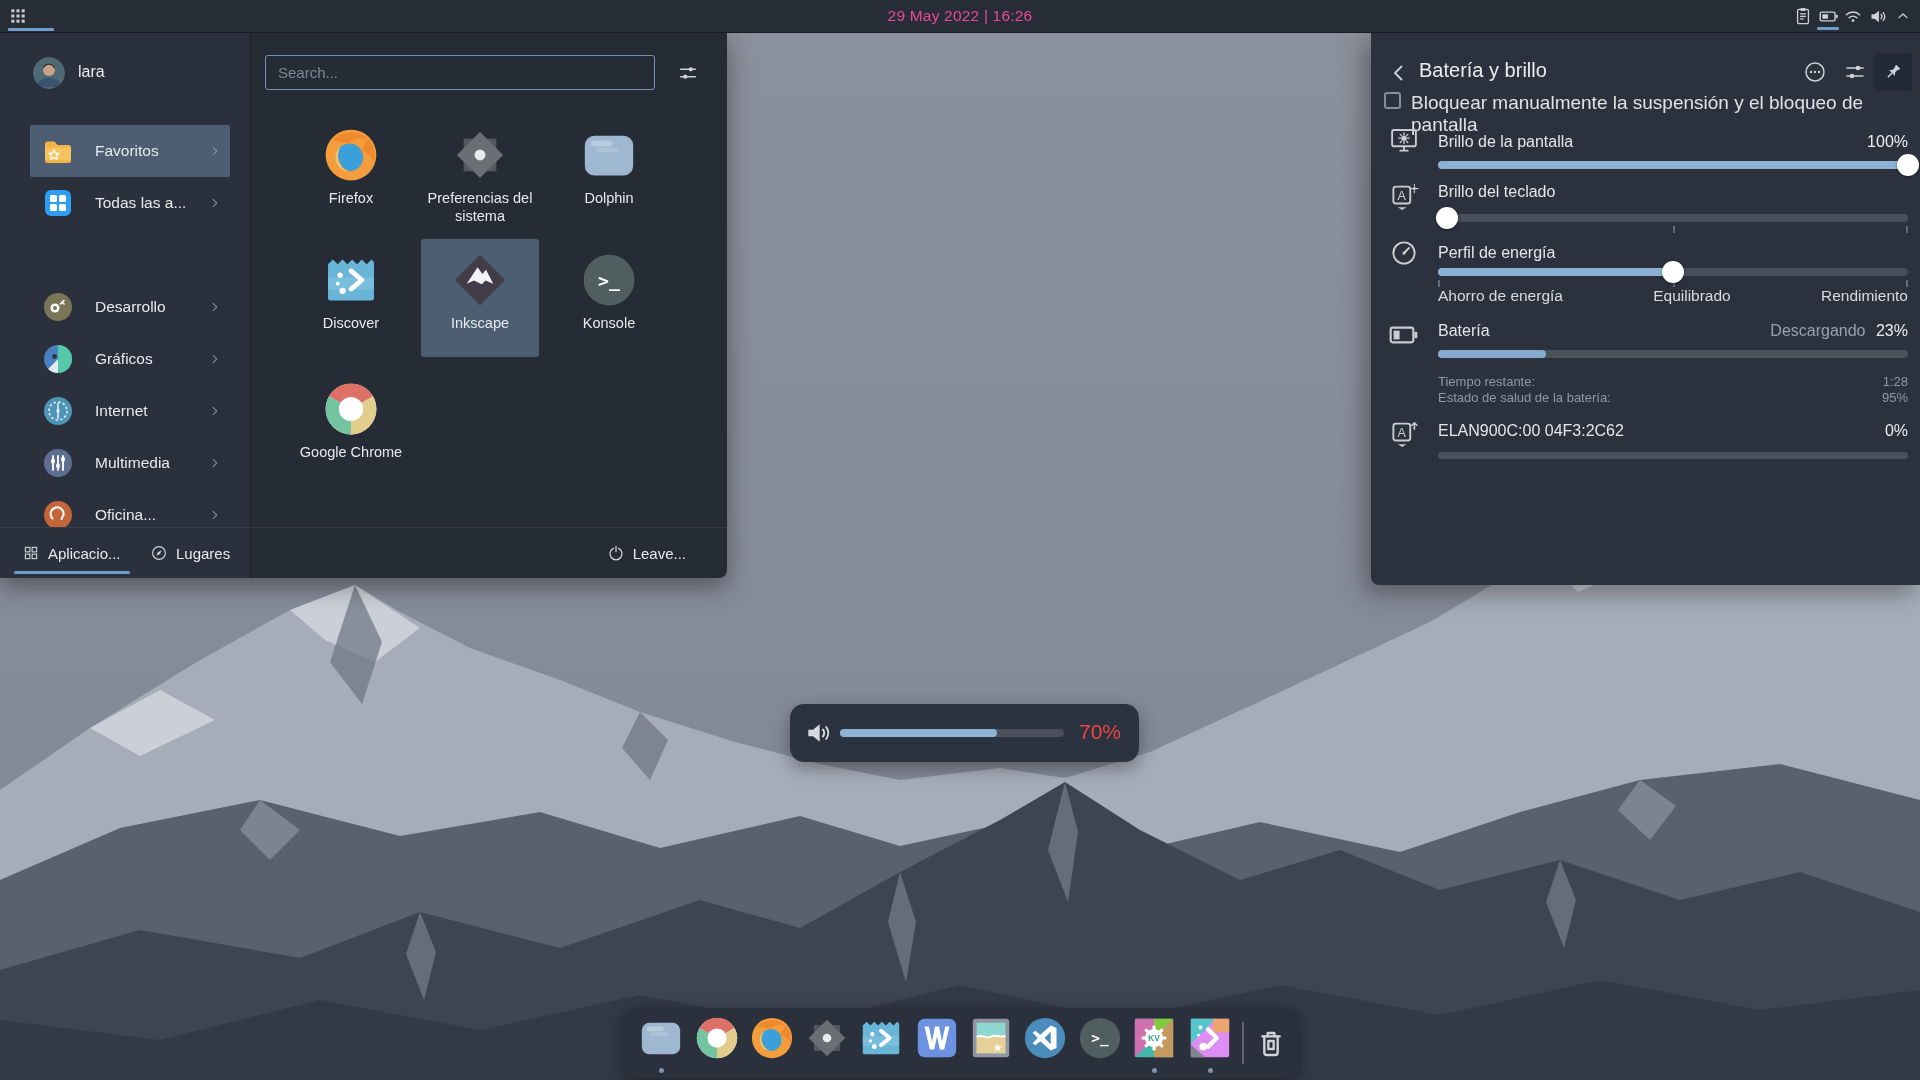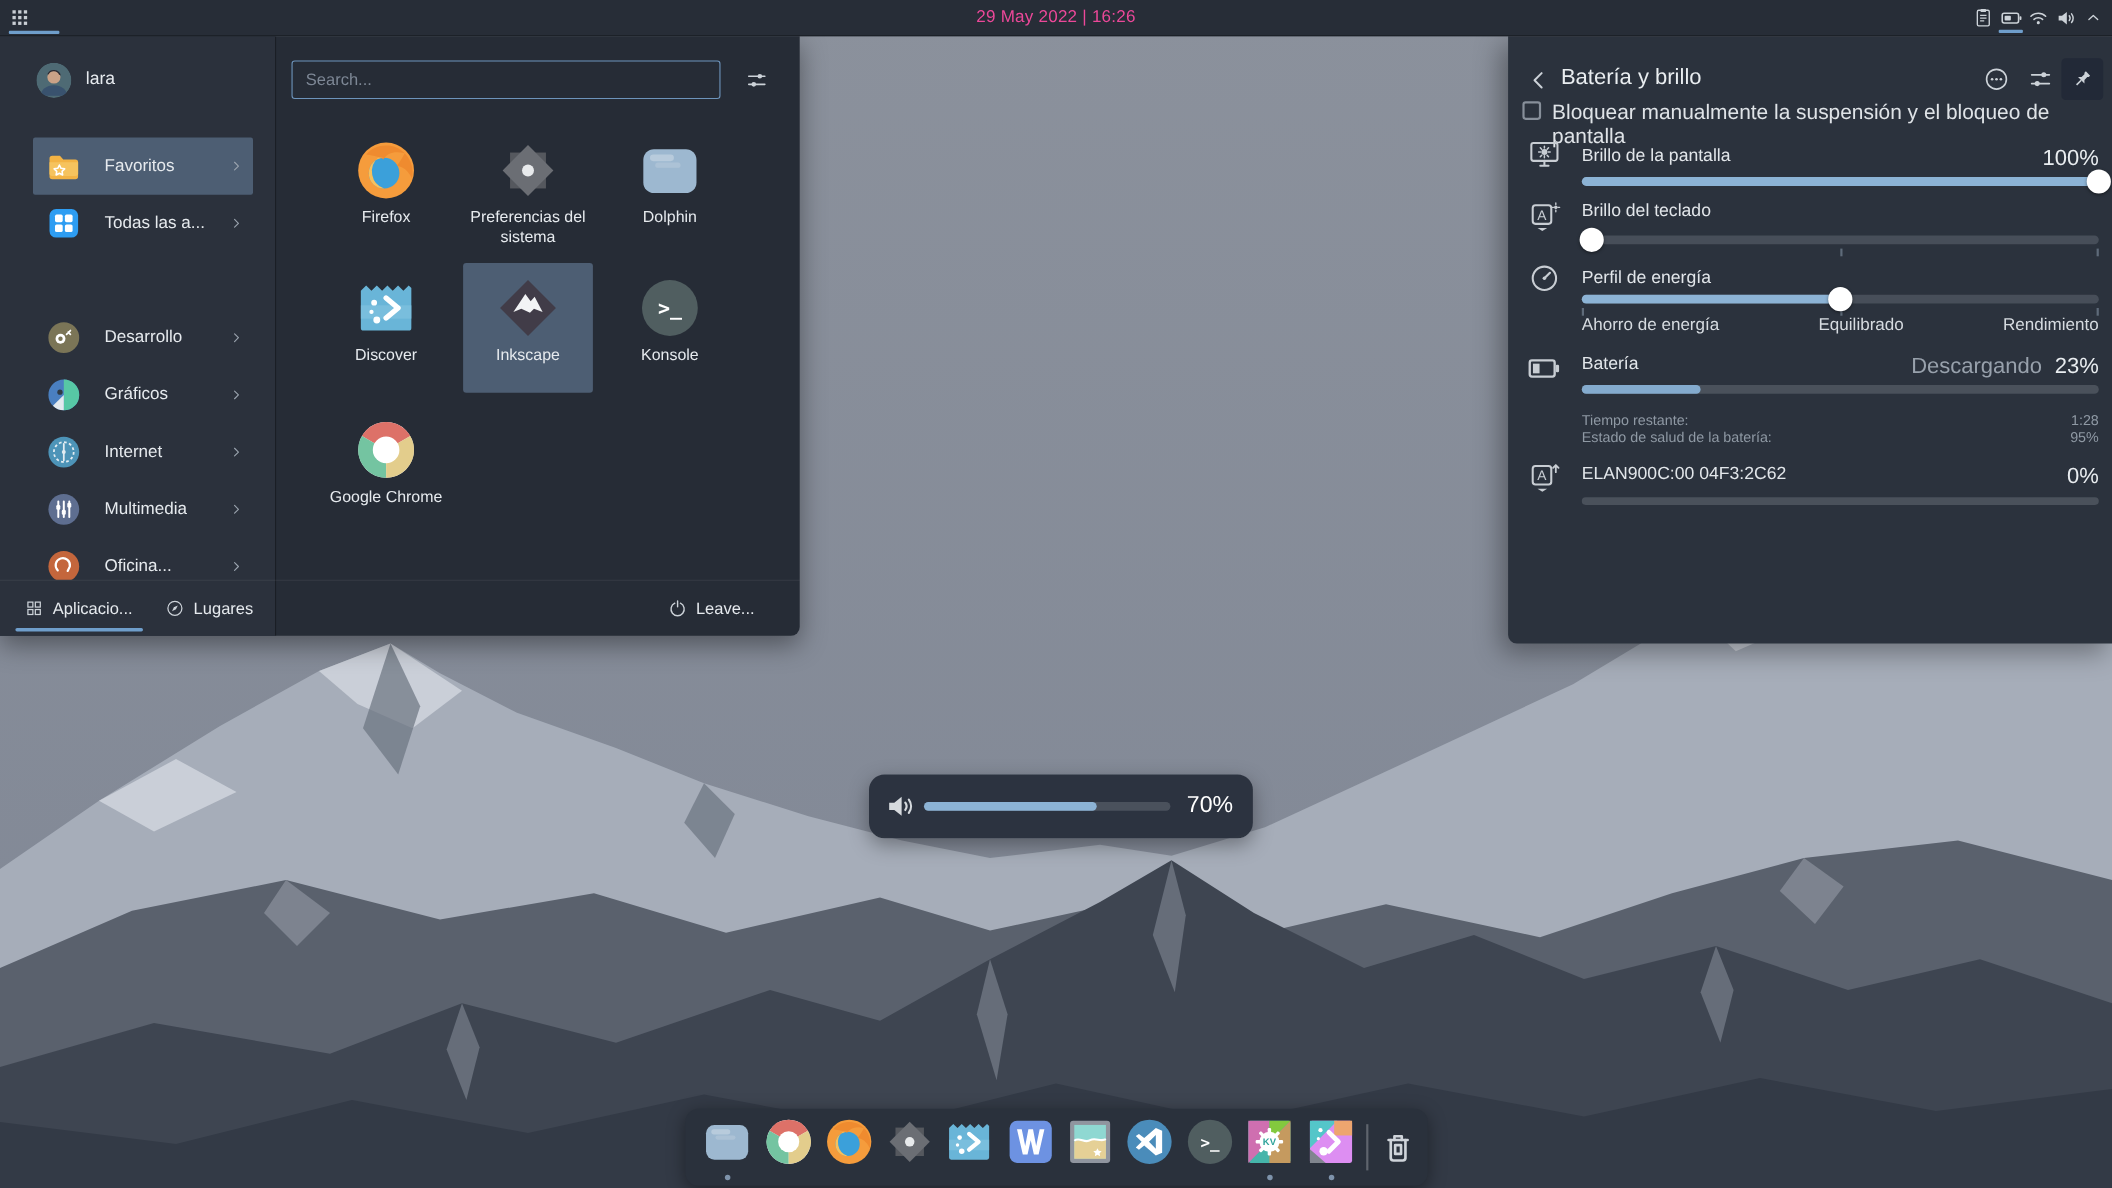--- a/index.html
+++ b/index.html
@@ -52,35 +52,35 @@
   #tab-apps-underline{position:absolute;left:14px;bottom:4px;width:116px;height:3px;background:var(--underline);border-radius:1.5px;}
   
   #bpanel{left:1371px;top:33px;width:549px;height:552px;background:var(--panel);z-index:20;
     border-radius:0 0 0 8px;box-shadow:-6px 8px 24px rgba(0,0,0,.35);color:var(--text);}
   .hbtn{position:absolute;width:32px;height:32px;display:flex;align-items:center;justify-content:center;color:var(--ink);cursor:pointer;border-radius:4px;}
   #pin-btn{width:38px;height:38px;background:#222937;}
   #bp-title{left:48px;top:26px;font-size:20px;color:#e9edf0;}
   #bp-back{left:12px;top:24px;}
   .row-ic{position:absolute;left:17px;width:32px;height:32px;color:#c8cdd3;display:flex;align-items:center;justify-content:center;}
   .bp-label{position:absolute;left:67px;font-size:16px;color:#e2e6ea;}
-  .bp-val{position:absolute;right:12px;font-size:20px;color:#e9edf0;}
+  .bp-val{position:absolute;right:12px;font-size:16px;color:#e9edf0;}
   .slider{position:absolute;left:67px;right:12px;height:8px;border-radius:4px;background:var(--track);}
   .slider .fill{position:absolute;left:0;top:0;height:8px;border-radius:4px;background:var(--accent);}
   .slider .handle{position:absolute;top:50%;width:22px;height:22px;border-radius:50%;background:#fff;
     transform:translate(-50%,-50%);box-shadow:0 1px 3px rgba(0,0,0,.45);cursor:grab;}
   .tick{position:absolute;width:2px;height:7px;background:#5f6b7a;}
   .chk{position:absolute;left:13px;top:59px;width:17px;height:17px;border:2px solid #878f9a;border-radius:3px;cursor:pointer;}
   .detail{position:absolute;font-size:13px;color:#8f99a4;}
   
   #osd{left:790px;top:704px;width:349px;height:58px;background:rgba(41,48,60,.96);border-radius:14px;z-index:15;
     box-shadow:0 6px 18px rgba(0,0,0,.35);}
   #osd .spk{left:13px;top:13px;width:32px;height:32px;color:#d6dade;}
   #osd .track{left:50px;top:25px;width:224px;height:8px;border-radius:4px;background:#4a515c;}
   #osd .fill{position:absolute;left:0;top:0;height:8px;border-radius:4px;background:var(--accent);}
-  #osd .val{right:18px;top:16px;font-size:21px;color:#ffffff;}
+  #osd .val{right:18px;top:16px;font-size:21px;color:#ef4444;}
   
   #dock{left:623px;top:1008px;width:675px;height:70px;background:#2a313c;border-radius:12px;z-index:15;
     box-shadow:0 4px 16px rgba(0,0,0,.4);}
   .dock-item{position:absolute;top:7px;width:46px;height:46px;cursor:pointer;}
   .dock-dot{position:absolute;top:60px;width:5px;height:5px;border-radius:50%;background:#7e93ab;}
   #dock-sep{position:absolute;left:619px;top:14px;width:2px;height:42px;background:rgba(255,255,255,.25);}
   #trash{position:absolute;left:632px;top:19px;width:32px;height:32px;color:#cfd4da;cursor:pointer;}
 </style>
 </head>
 <body>

